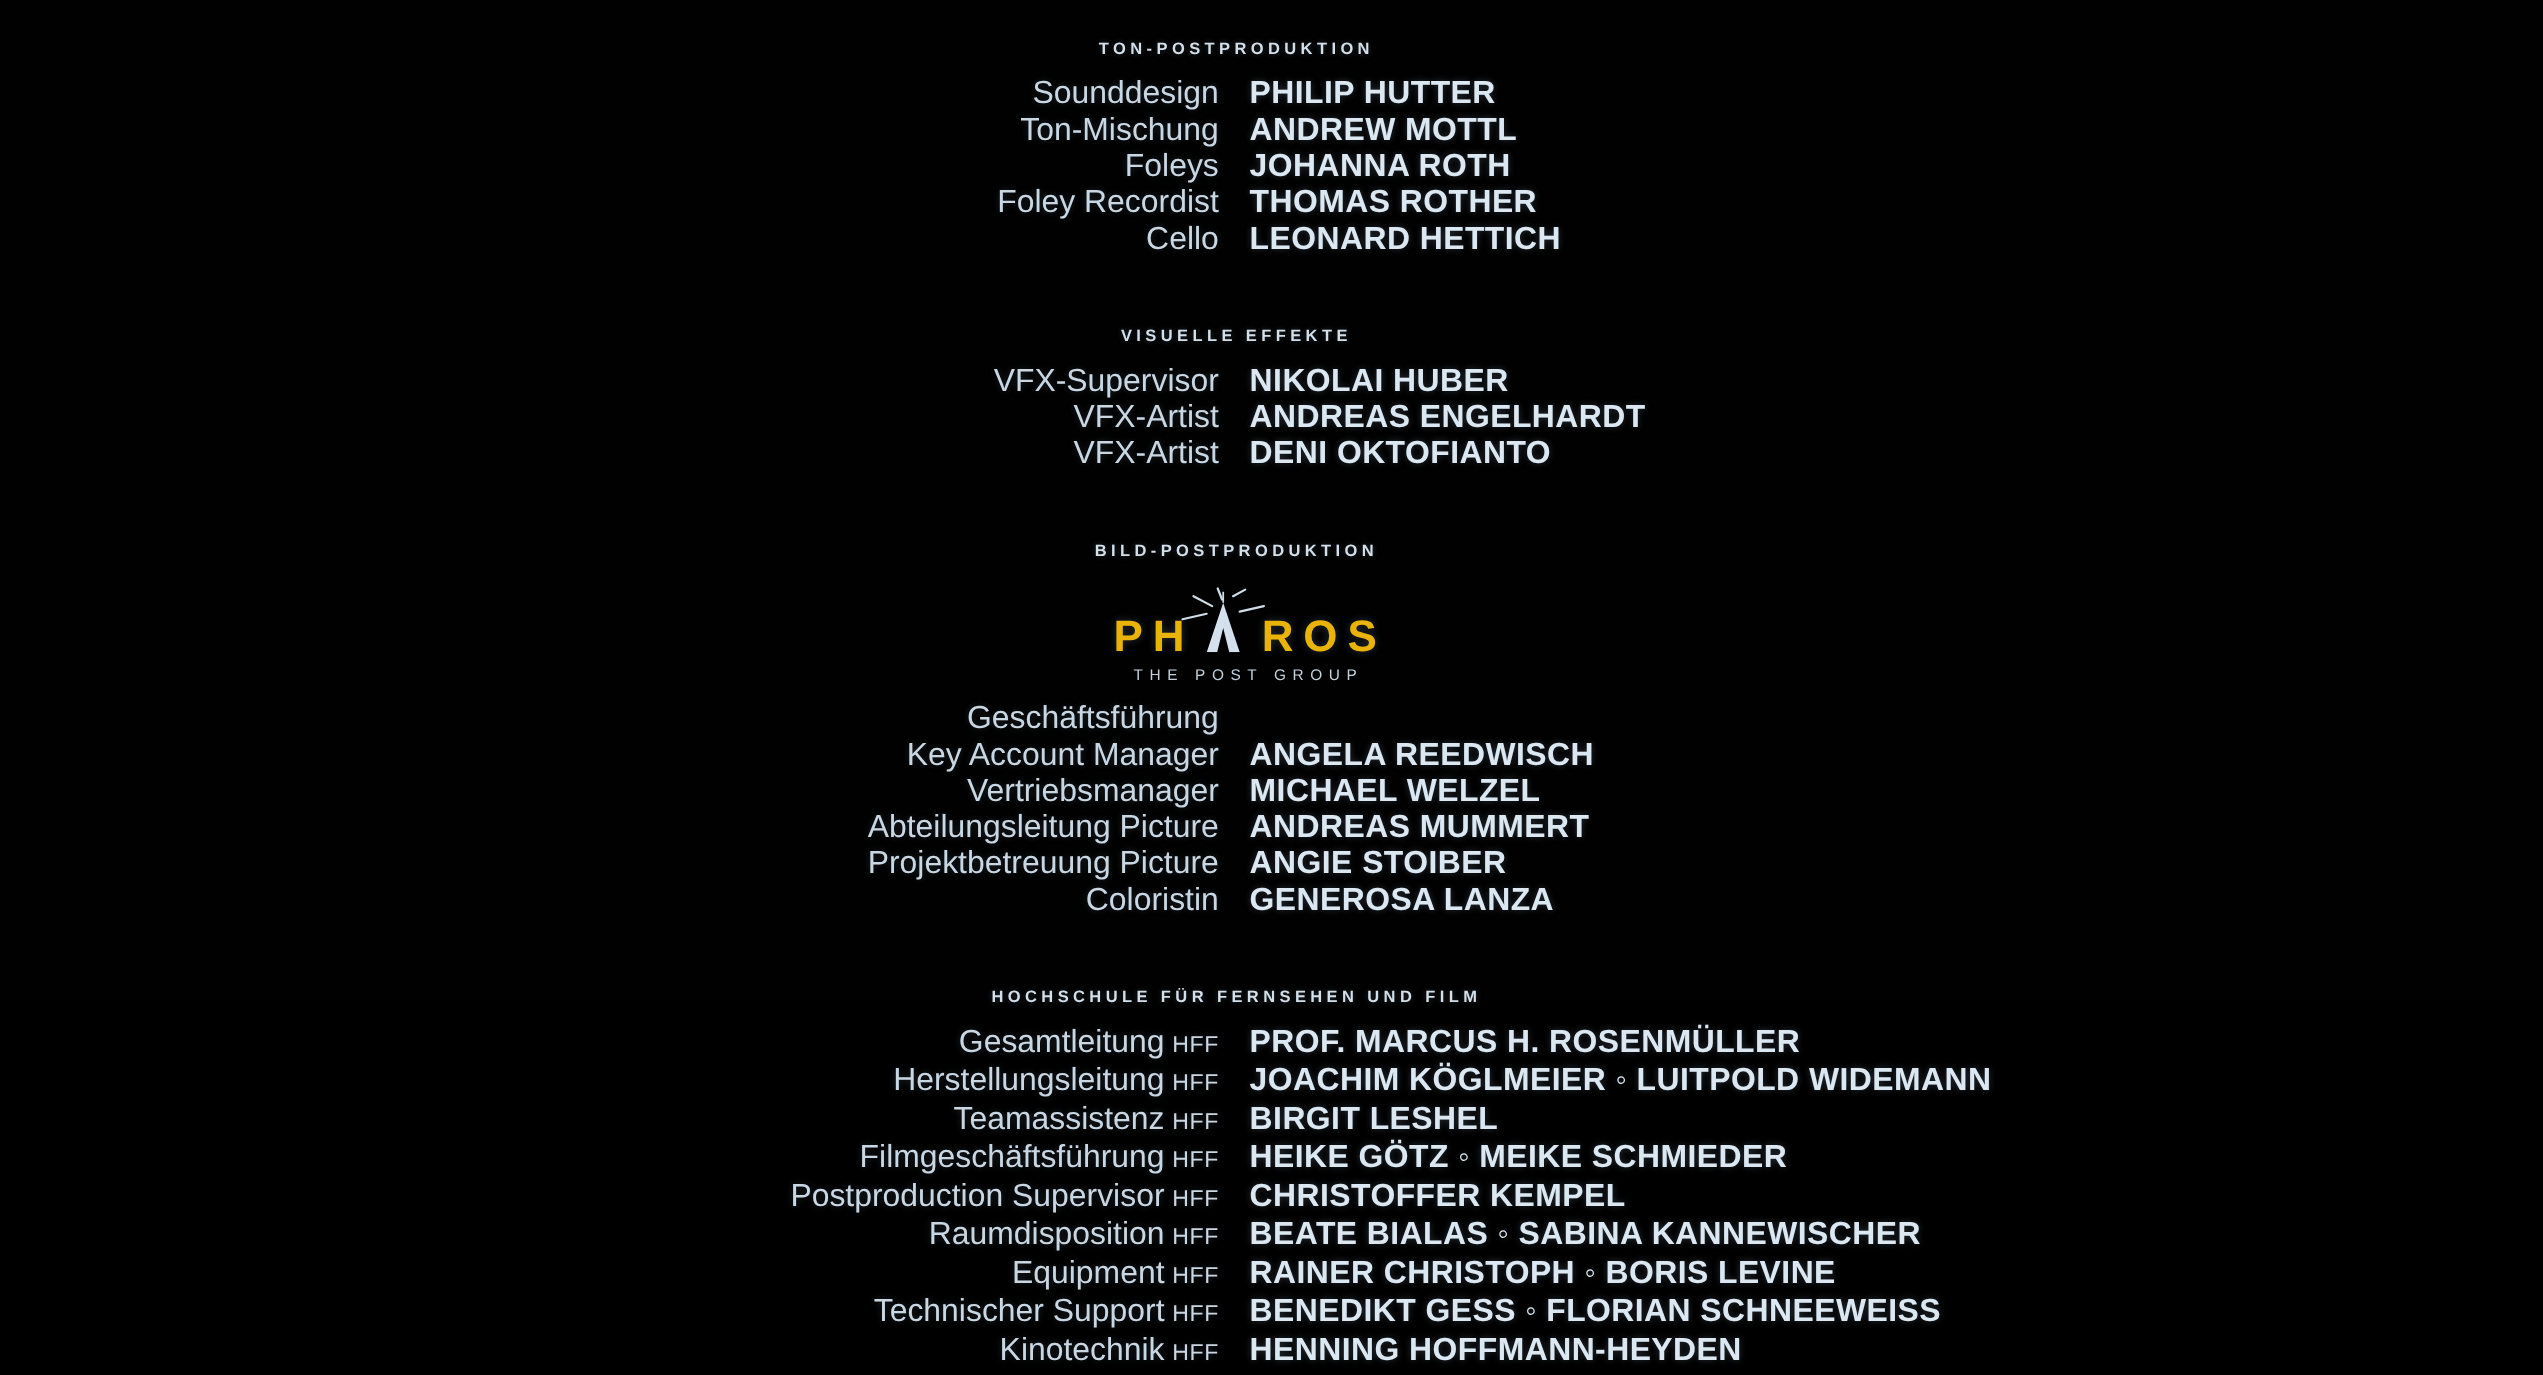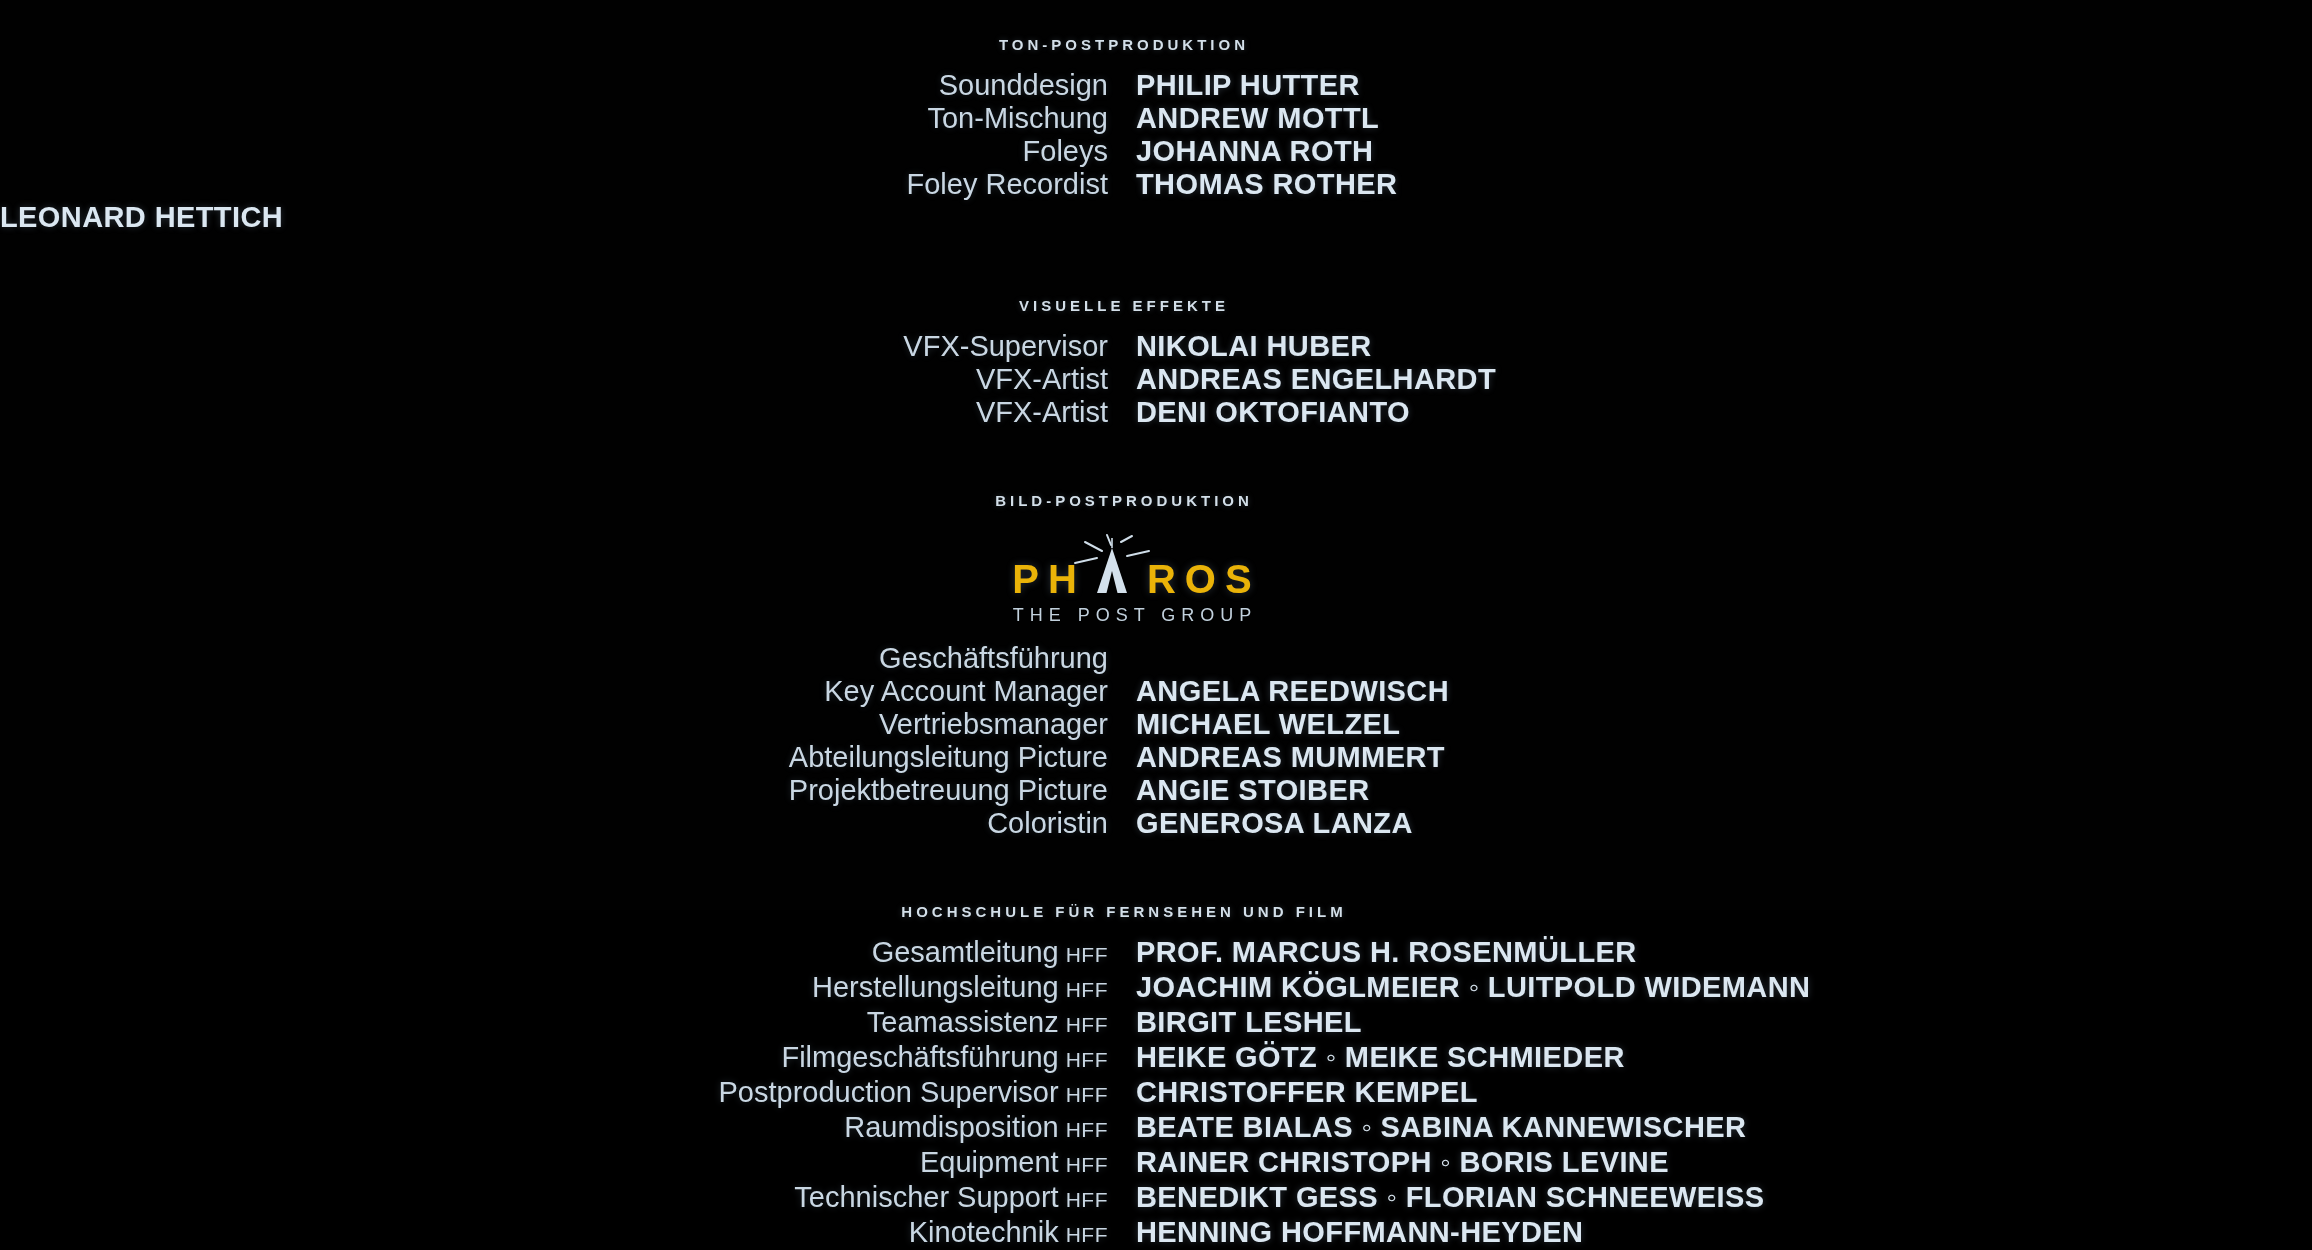--- a/index.html
+++ b/index.html
@@ -85,21 +85,21 @@
     letter-spacing: 9px;
     margin-right: -9px;       
     color: #eab308;
     text-shadow: 0 0 8px rgba(170,200,230,.25);
   }
   .lighthouse {
     margin: 0 -16px 6px -16px;
   }
   .logo-tagline {
     margin-top: 6px;
-    font-size: 18px;
+    font-size: 14px;
     font-weight: 400;
     letter-spacing: 6px;
     margin-right: -6px;
     color: #c2d1dd;
     white-space: nowrap;
   }
 </style>
 </head>
 <body>
 
@@ -117,20 +117,21 @@
     </div>
     <div class="row">
       <div class="role">Foleys</div>
       <div class="names">JOHANNA ROTH</div>
     </div>
     <div class="row">
       <div class="role">Foley Recordist</div>
       <div class="names">THOMAS ROTHER</div>
     </div>
     <div class="row">
+      <div class="role">Cello</div>
       <div class="names">LEONARD HETTICH</div>
     </div>
   </div>
 
   <div class="section">
     <div class="section-header">VISUELLE EFFEKTE</div>
     <div class="row">
       <div class="role">VFX-Supervisor</div>
       <div class="names">NIKOLAI HUBER</div>
     </div>

